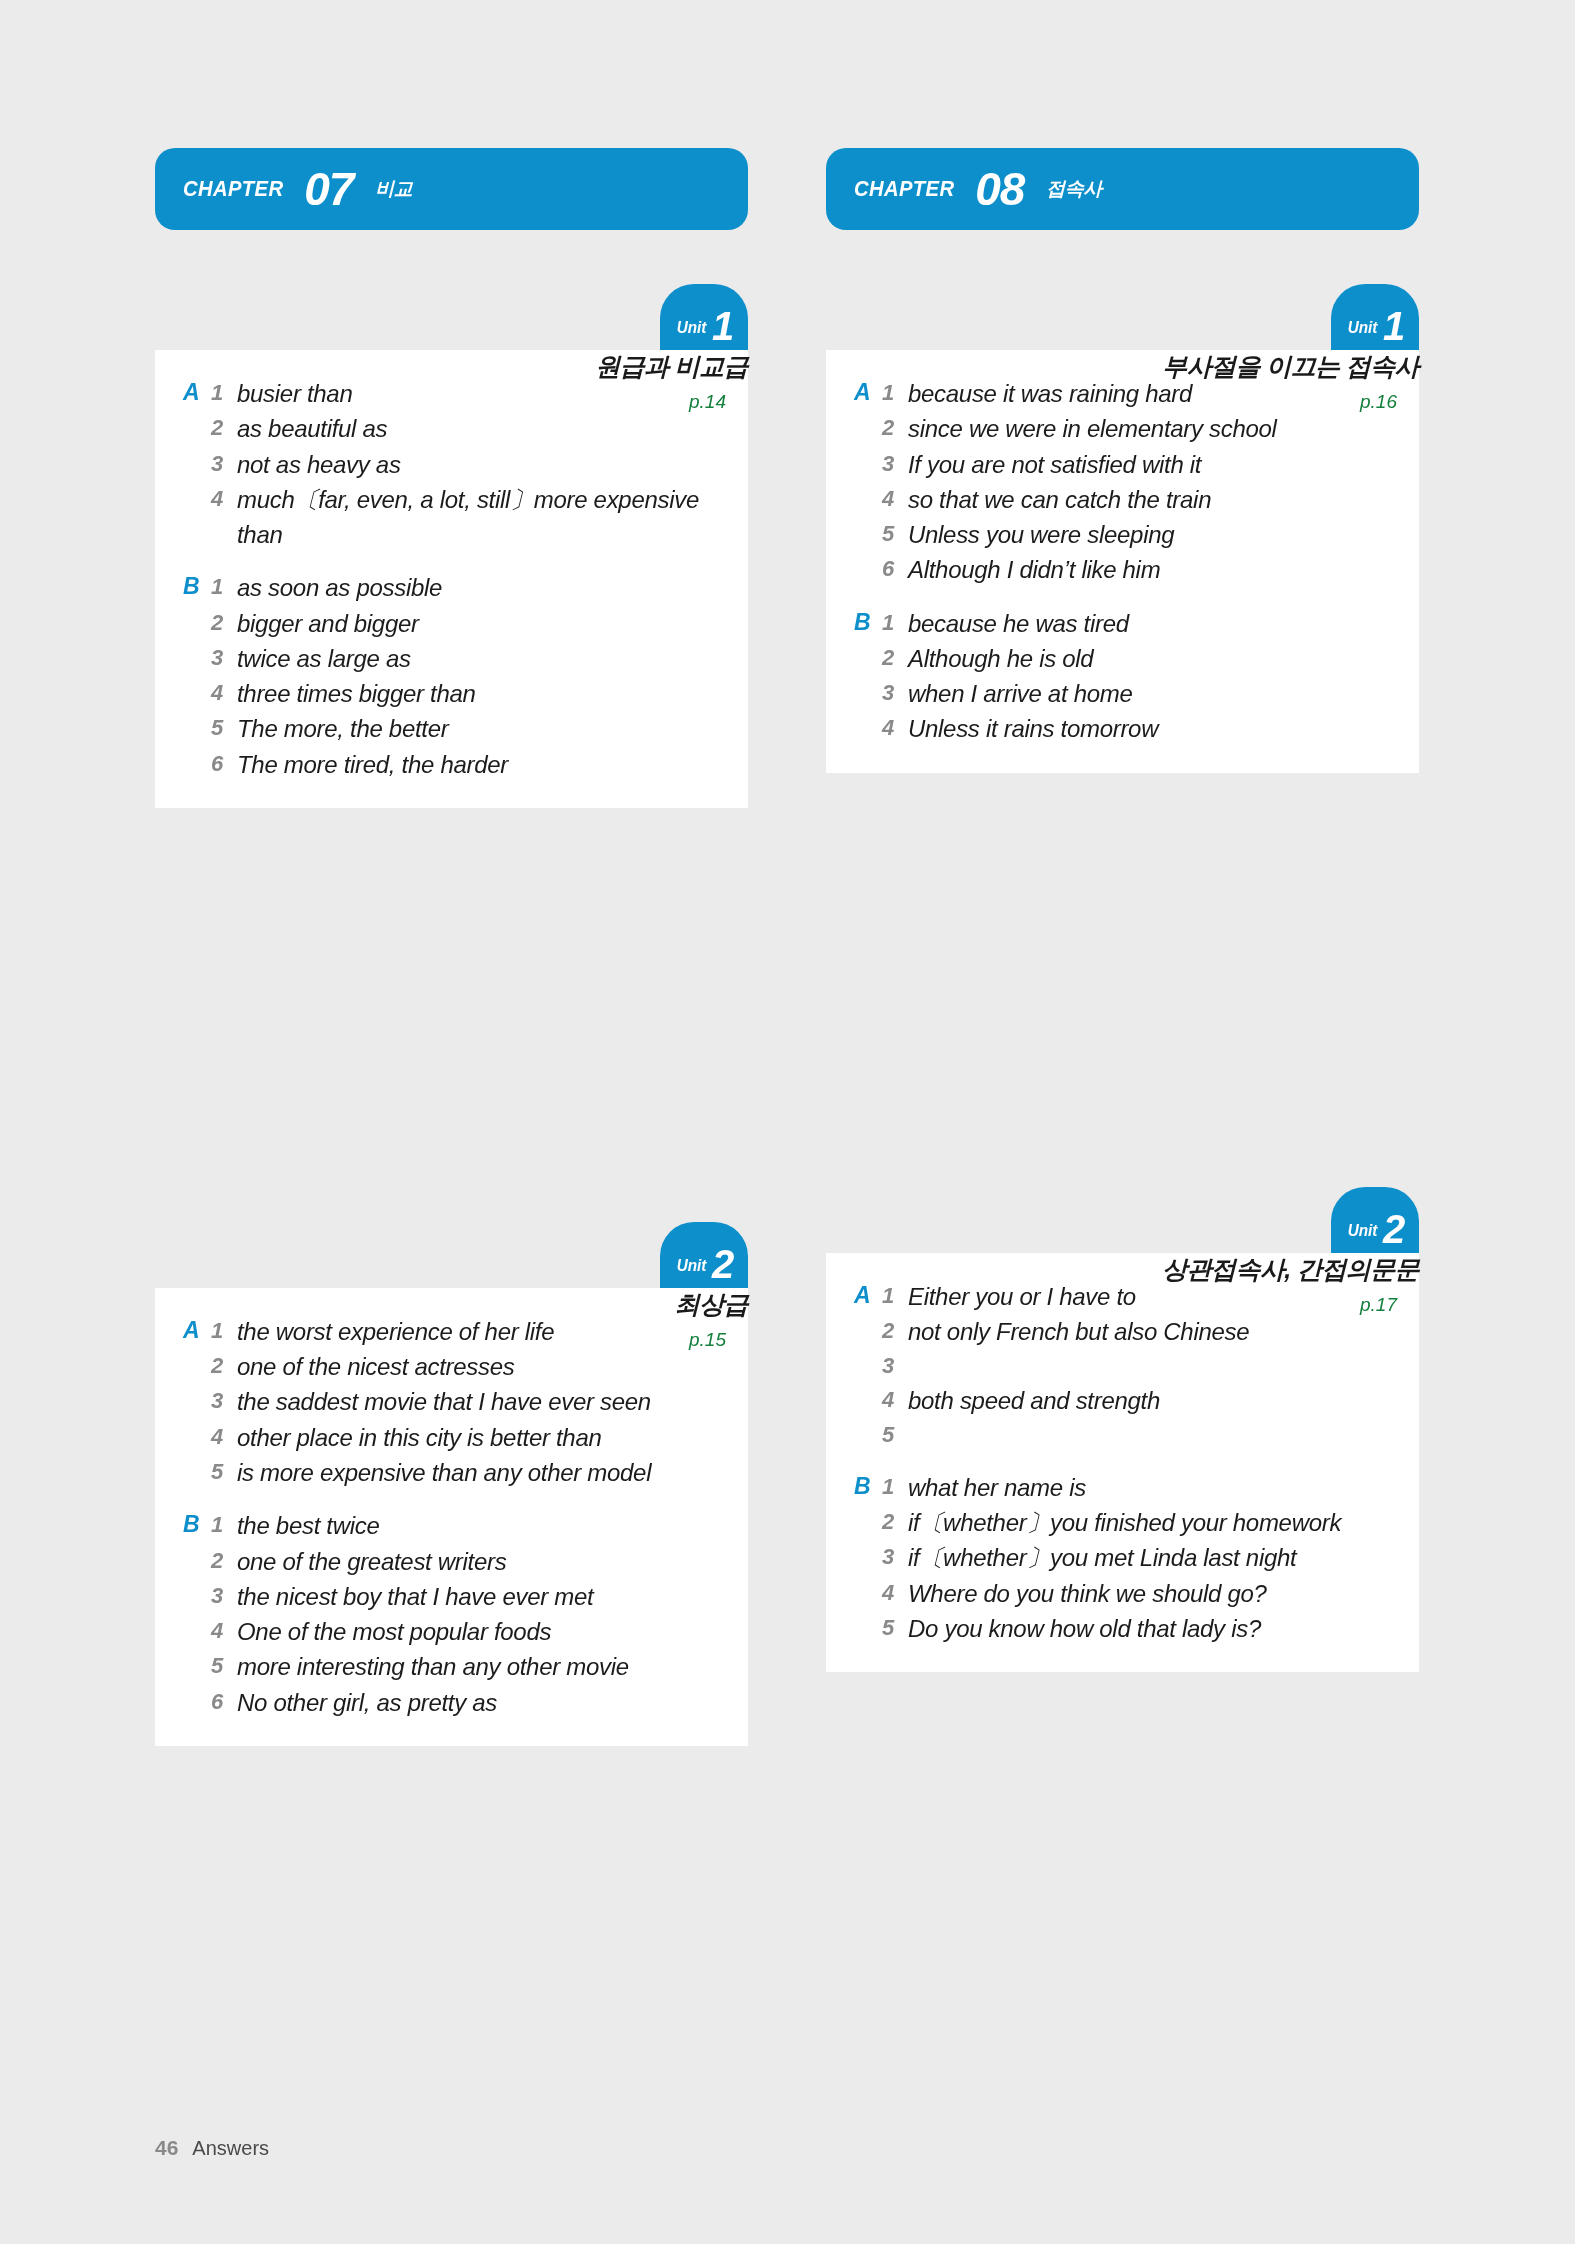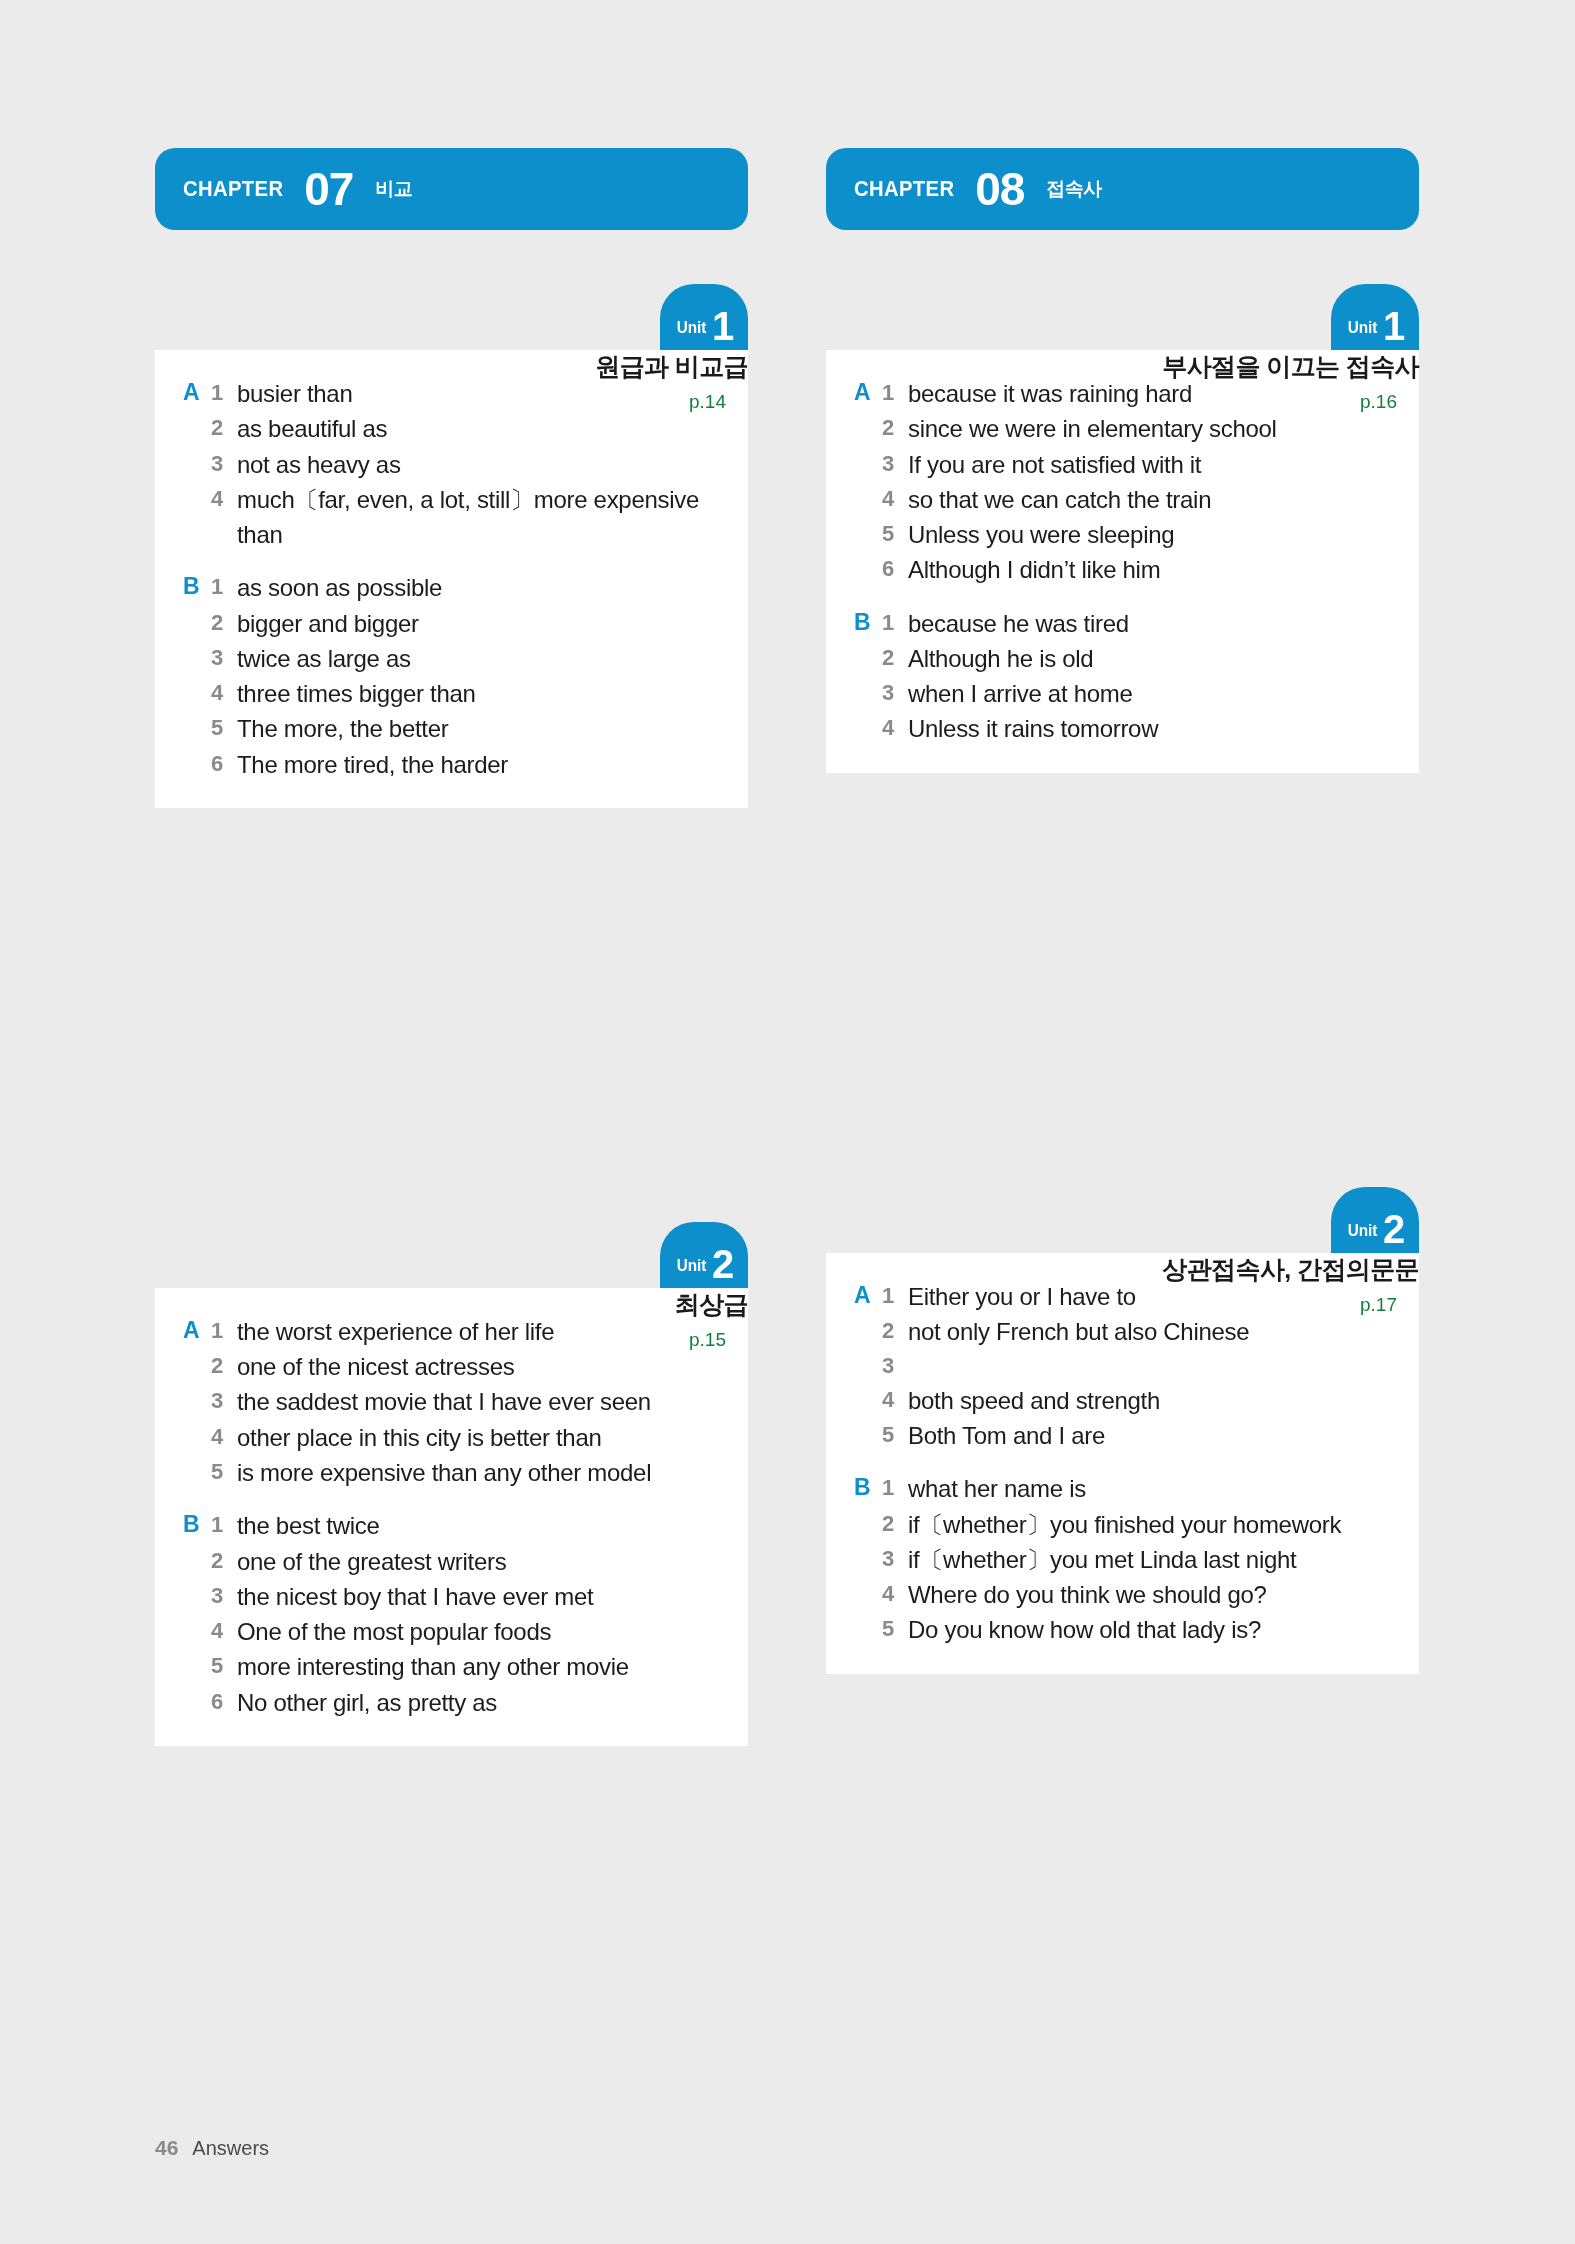--- a/index.html
+++ b/index.html
@@ -24,20 +24,21 @@
     left: 155px;
     top: 148px;
     width: 1265px;
     display: flex;
     gap: 78px;
   }
   .column {
     width: 593px;
     display: flex;
     flex-direction: column;
+    font-style: italic;
   }
 
   
   .chapter-banner {
     height: 82px;
     background: #0d8fcc;
     border-radius: 20px;
     display: flex;
     align-items: center;
     padding-left: 28px;
@@ -423,21 +424,20 @@
               <span class="ans-num">3</span>
             </div>
             <div class="ans-item">
               <span class="grp-letter blank"></span>
               <span class="ans-num">4</span>
               <span class="ans-text">both speed and strength</span>
             </div>
             <div class="ans-item">
               <span class="grp-letter blank"></span>
               <span class="ans-num">5</span>
-              <span class="ans-text">Both Tom and I are</span>
             </div>
           </div>
           <div class="group">
             <div class="ans-item">
               <span class="grp-letter">B</span>
               <span class="ans-num">1</span>
               <span class="ans-text">what her name is</span>
             </div>
             <div class="ans-item">
               <span class="grp-letter blank"></span>

